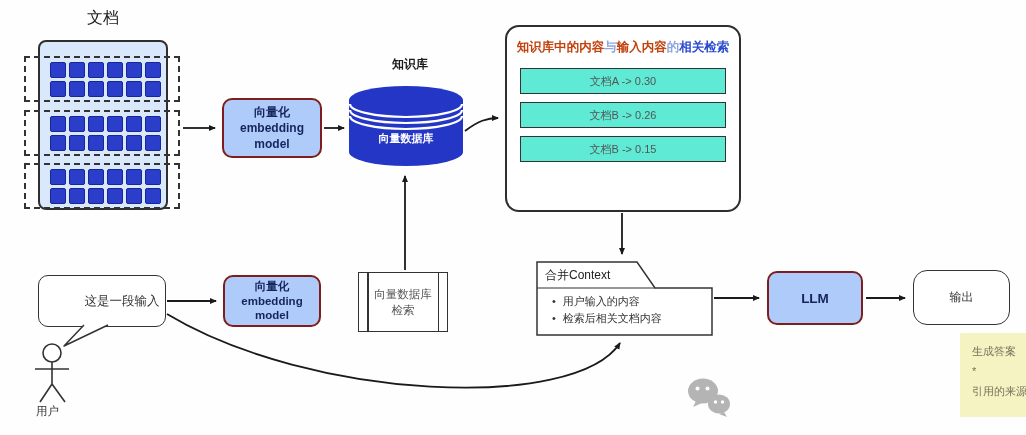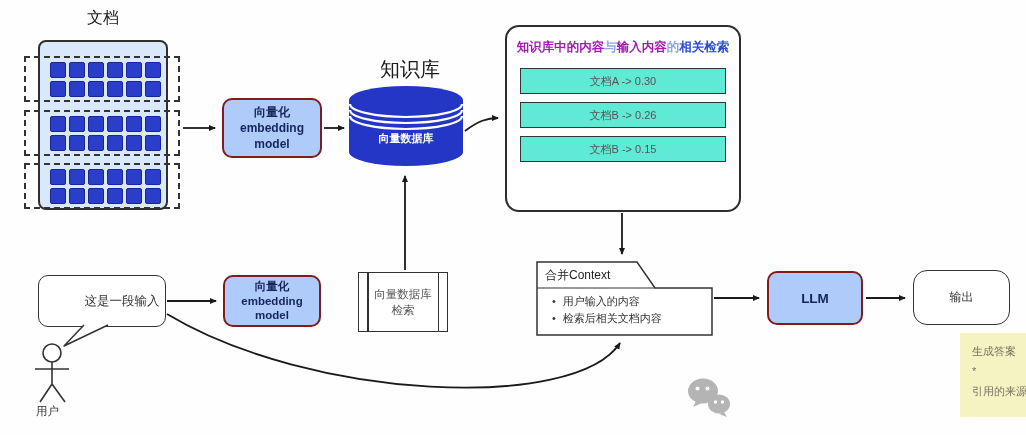--- a/index.html
+++ b/index.html
@@ -24,28 +24,28 @@
 
   
   .bluebox { background:#aecbfa; border:2px solid #7f1d1d; border-radius:10px; z-index:1;
     display:flex; align-items:center; justify-content:center; text-align:center;
     color:#16245c; font-weight:bold; white-space:pre-line; }
   .embed1 { left:222px; top:98px;  width:100px; height:60px; font-size:12px;   line-height:1.35; }
   .embed2 { left:223px; top:275px; width:98px;  height:52px; font-size:11.5px; line-height:1.3; }
   .llm    { left:767px; top:271px; width:96px;  height:54px; font-size:13.5px; }
 
   
-  .kb-title { left:370px; top:56px; width:80px; text-align:center; font-size:20px; font-weight:normal; color:#1a1a1a; z-index:2; }
+  .kb-title { left:370px; top:56px; width:80px; text-align:center; font-size:12px; font-weight:bold; color:#1a1a1a; z-index:2; }
   .cyl-wrap { left:348px; top:84px; width:116px; height:86px; z-index:1; }
   .cyl-label { left:348px; top:131px; width:116px; text-align:center; color:#fff; font-size:11px; font-weight:bold; z-index:2; }
 
   
   .panel { left:505px; top:25px; width:236px; height:187px; background:#fff; border:2px solid #2e2e2e; border-radius:14px; z-index:1; }
   .panel-title { position:absolute; left:0; top:12px; width:100%; text-align:center; font-size:12.5px; font-weight:bold; }
-  .panel-title .dark { color:#a21caf; }
+  .panel-title .dark { color:#c2410c; }
   .panel-title .soft { color:#8fa8dc; }
   .panel-title .link { color:#2b4bd0; }
   .prow { position:absolute; left:13px; width:206px; height:26px; background:#5eead4; border:1.4px solid #333;
     display:flex; align-items:center; justify-content:center; font-size:11px; color:#555; }
   .prow:nth-of-type(2) { top:41px; } .prow:nth-of-type(3) { top:75px; }
   .prow:nth-of-type(4) { top:109px; } .prow:nth-of-type(5) { top:143px; }
   .prow.highlight { background:#2a41c4; border-color:#1f2db0; color:#fff; font-weight:bold; }
 
   
   .bubble { left:38px; top:275px; width:128px; height:52px; background:#fff; border:1.5px solid #333; border-radius:10px;

